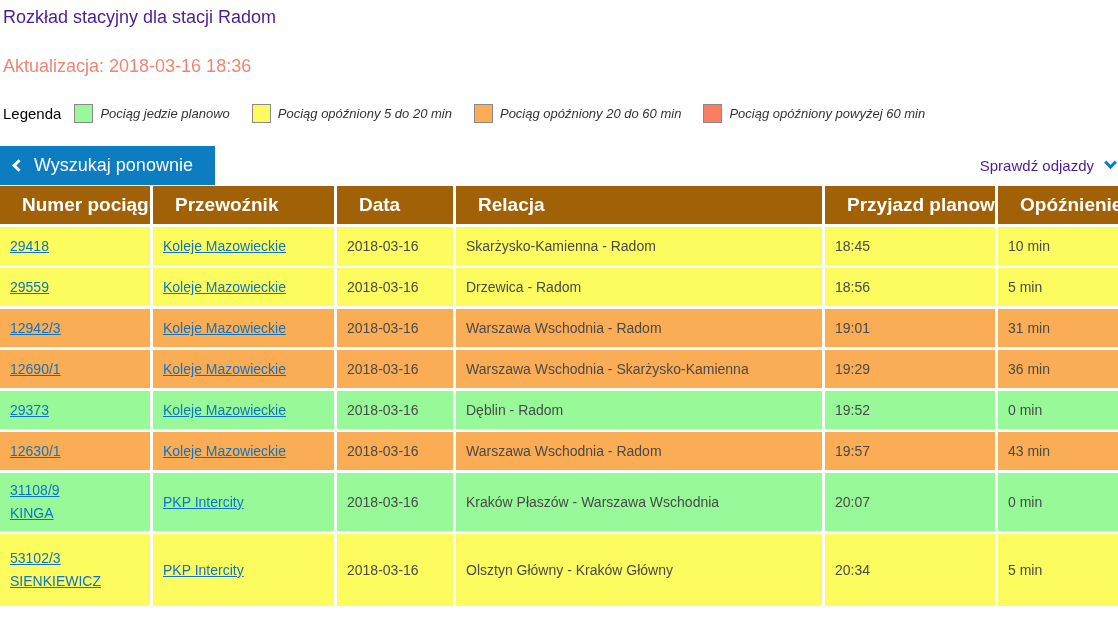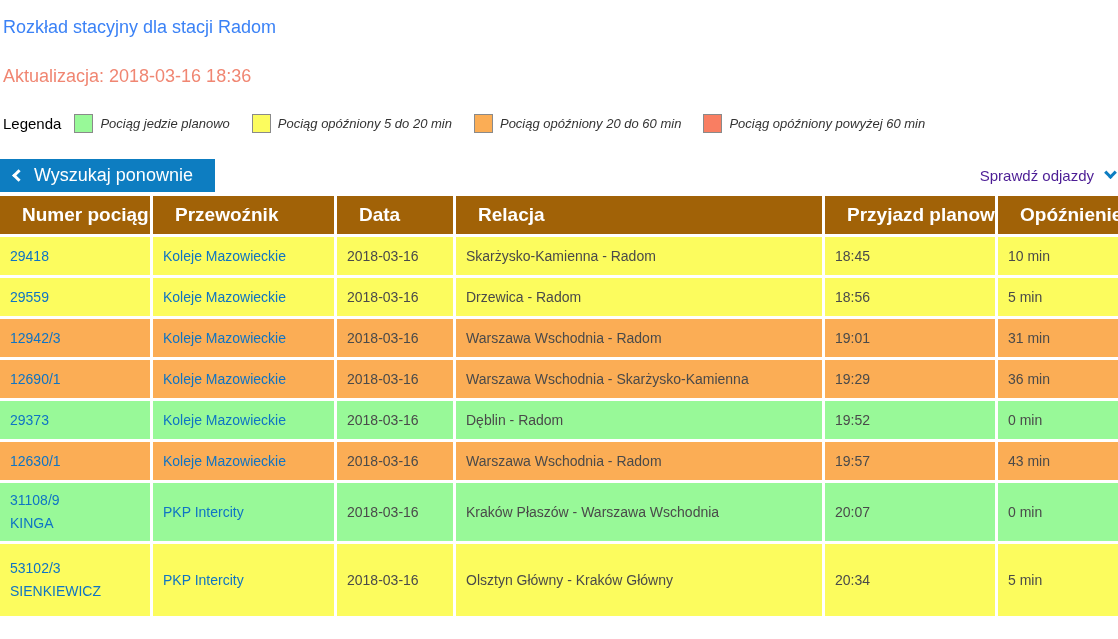--- a/index.html
+++ b/index.html
@@ -6,22 +6,22 @@
   html, body { margin: 0; padding: 0; }
   body {
     width: 1118px; height: 639px; overflow: hidden;
     background: #ffffff;
     font-family: "Liberation Sans", sans-serif;
     position: relative;
   }
   .page { width: 1118px; }
 
   .page-title {
-    margin: 0; padding: 17px 0 0 3px;
-    font-size: 18px; font-weight: normal; color: #3b82f6;
+    margin: 0; padding: 7px 0 0 3px;
+    font-size: 18px; font-weight: normal; color: #4c1d95;
   }
   .update-line {
     margin: 28px 0 0 3px;
     font-size: 18px; color: #f08672;
   }
 
   .legend { display: flex; align-items: center; margin: 27px 0 0 3px; }
   .legend-label { font-size: 15px; color: #000000; margin-right: 13px; }
   .legend-item { display: flex; align-items: center; margin-right: 22px; font-style: italic; }
   .swatch { width: 19px; height: 19px; border: 1px solid #8a8a8a; margin-right: 7px; flex: none; }
@@ -30,21 +30,21 @@
   .sw-orange { background: #fbad55; }
   .sw-red    { background: #f97e62; }
   .legend-text { font-size: 13px; color: #333333; }
 
   .toolbar {
     display: flex; justify-content: space-between; align-items: center;
     margin-top: 26px; height: 33px;
   }
   .back-btn {
     background: #0d7dc1; color: #ffffff; border: none;
-    height: 33px; padding: 0 22px 0 14px;
+    height: 39px; padding: 0 22px 0 14px;
     font-family: "Liberation Sans", sans-serif;
     font-size: 18px; display: flex; align-items: center; cursor: pointer;
   }
   .chev-left {
     width: 9px; height: 9px; flex: none;
     border-left: 3px solid #ffffff; border-bottom: 3px solid #ffffff;
     transform: rotate(45deg);
     margin-right: 11px;
   }
   .departures-link {
@@ -73,21 +73,21 @@
     font-size: 14px; color: #4a4a4a;
     height: 38px; padding: 0 4px 0 10px; vertical-align: middle;
     overflow: hidden;
   }
   tr.st-yellow td { background: #fcfc5e; }
   tr.st-green  td { background: #98f998; }
   tr.st-orange td { background: #fbad55; }
   tr.tall td { height: 58px; }
   tr.cut  td { height: 72px; }
 
-  .timetable a { color: #0f74c4; cursor: pointer; }
+  .timetable a { color: #0f74c4; text-decoration: underline; cursor: pointer; }
   .cell-number a { display: block; width: max-content; line-height: 23px; }
   .cell-number a:empty { display: none; }
 </style>
 </head>
 <body>
 
 <div class="page">
 
   <h1 class="page-title">Rozkład stacyjny dla stacji Radom</h1>
 

